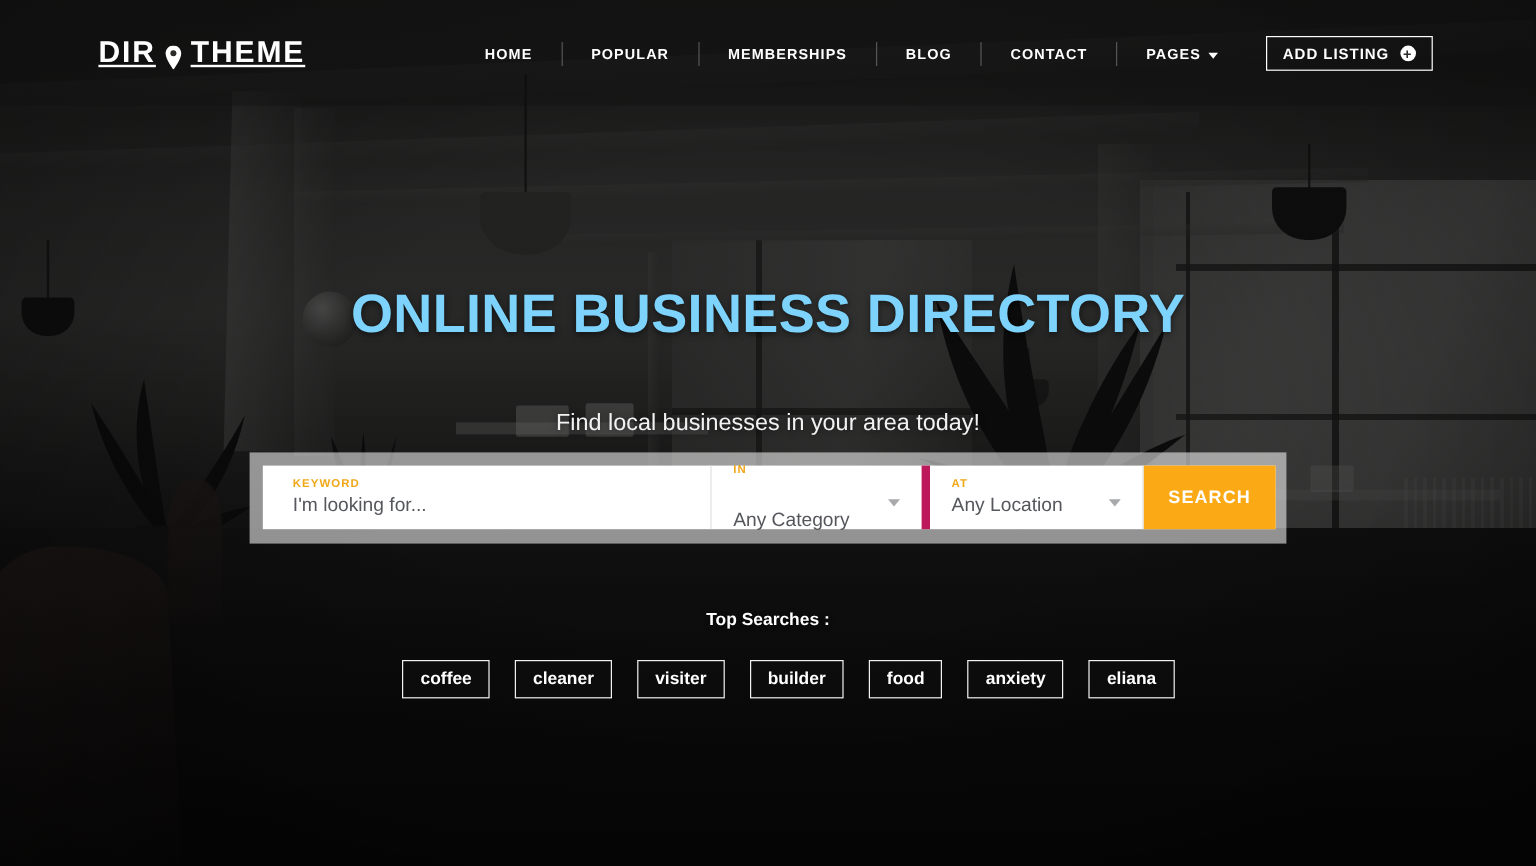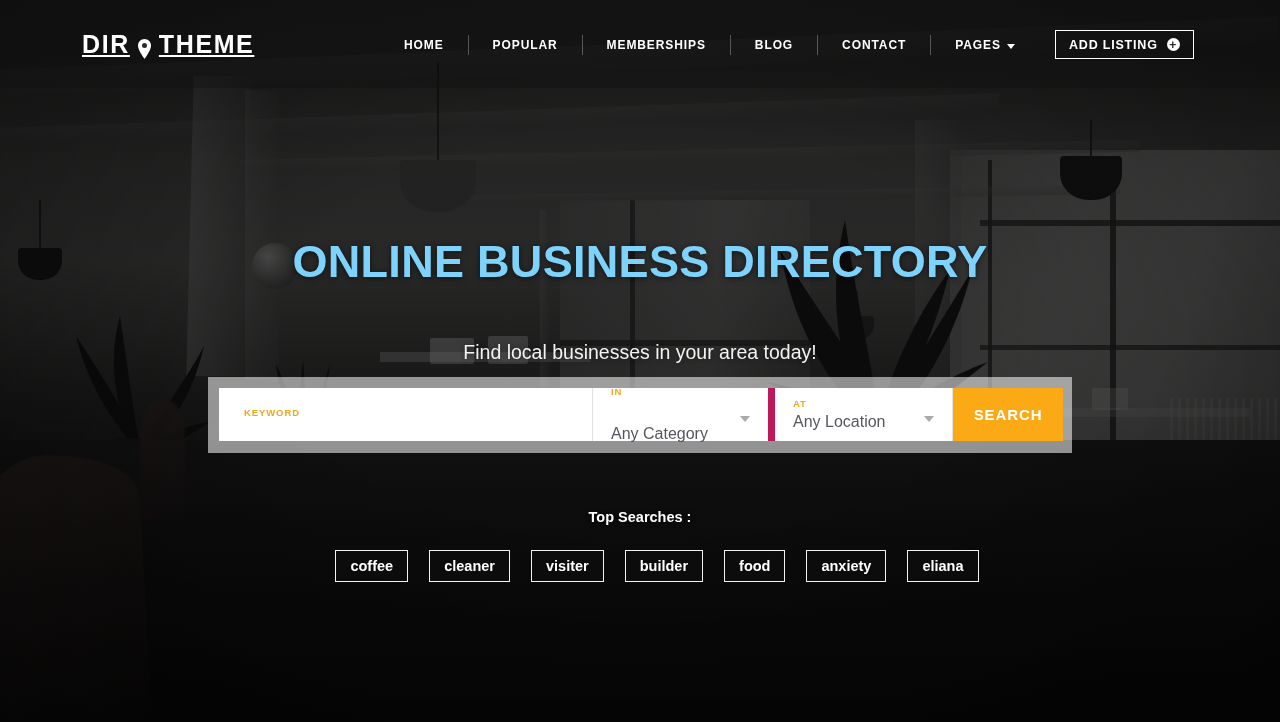--- a/index.html
+++ b/index.html
@@ -390,20 +390,21 @@
   <div class="hero-content">
     <h1 class="hero-title">ONLINE BUSINESS DIRECTORY</h1>
     <p class="hero-sub">Find local businesses in your area today!</p>
   </div>
 
   <div class="searchwrap">
     <div class="searchbar">
 
       <div class="field f-keyword">
         <div class="lbl">KEYWORD</div>
+        <div class="val">I'm looking for...</div>
       </div>
 
       <div class="field f-cat">
         <div class="lbl">IN</div>
         <div class="val">Any Category</div>
         <span class="selcaret"></span>
       </div>
 
       <div class="field f-loc">
         <div class="lbl">AT</div>

